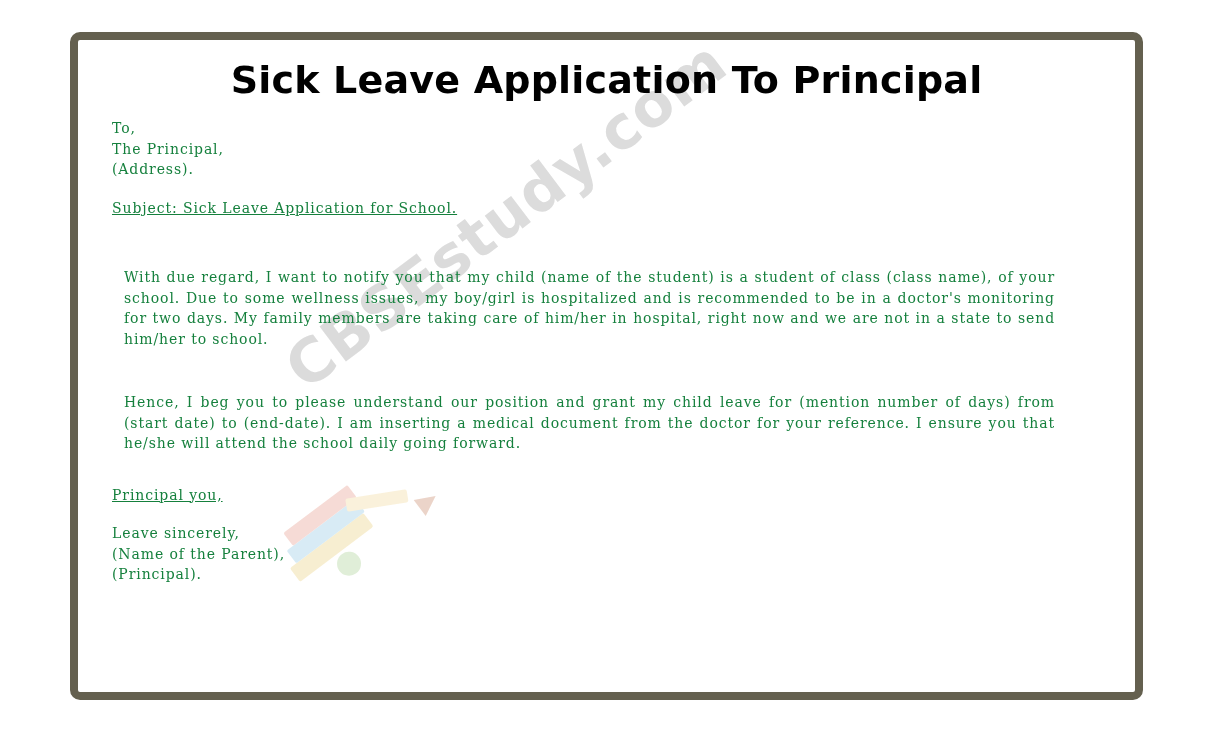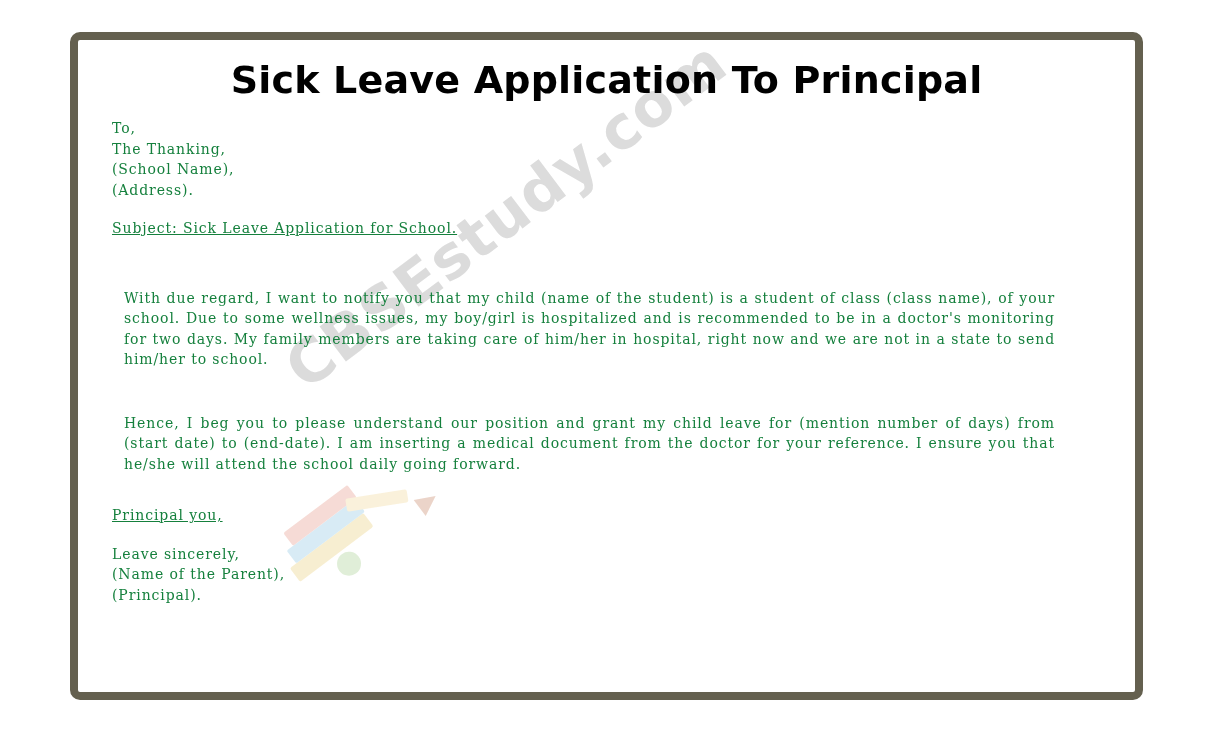--- a/index.html
+++ b/index.html
@@ -151,22 +151,21 @@
       </div>
 
       <div class="content">
 
         <div class="doc-title">Sick Leave Application To Principal</div>
 
         <div class="body-block">
 
           <div>
             <div class="addr-line">To,</div>
-            <div class="addr-line">The Thanking,</div>
-            <div class="addr-line">(School Name),</div>
+            <div class="addr-line">The Principal,</div>
             <div class="addr-line">(Address).</div>
           </div>
 
           <div class="gap-sm"></div>
 
           <div class="single">Subject: Sick Leave Application for School.</div>
 
           <div class="gap-sm"></div>
 
 

